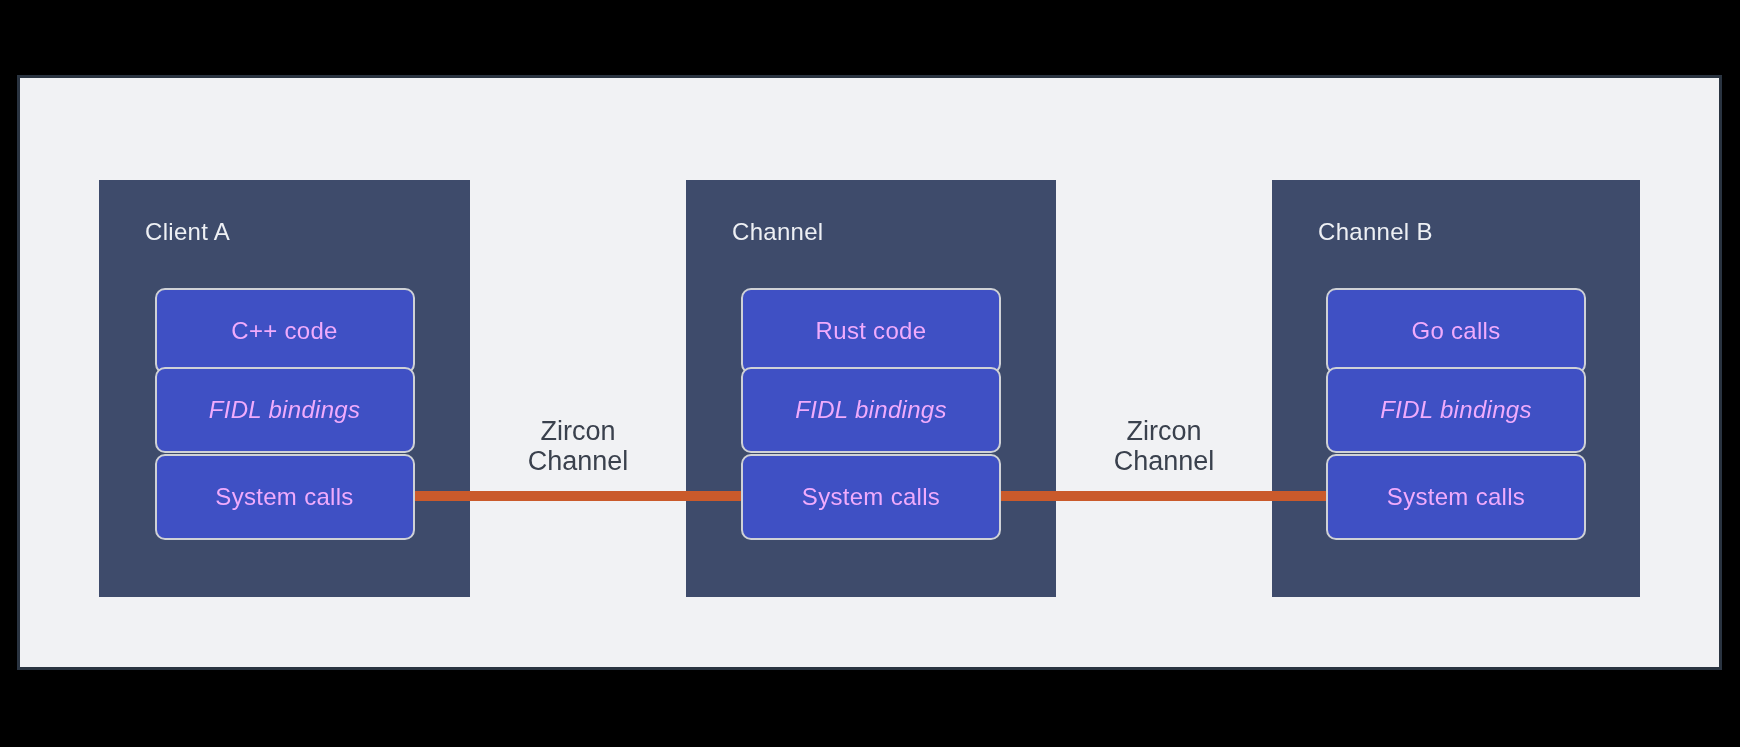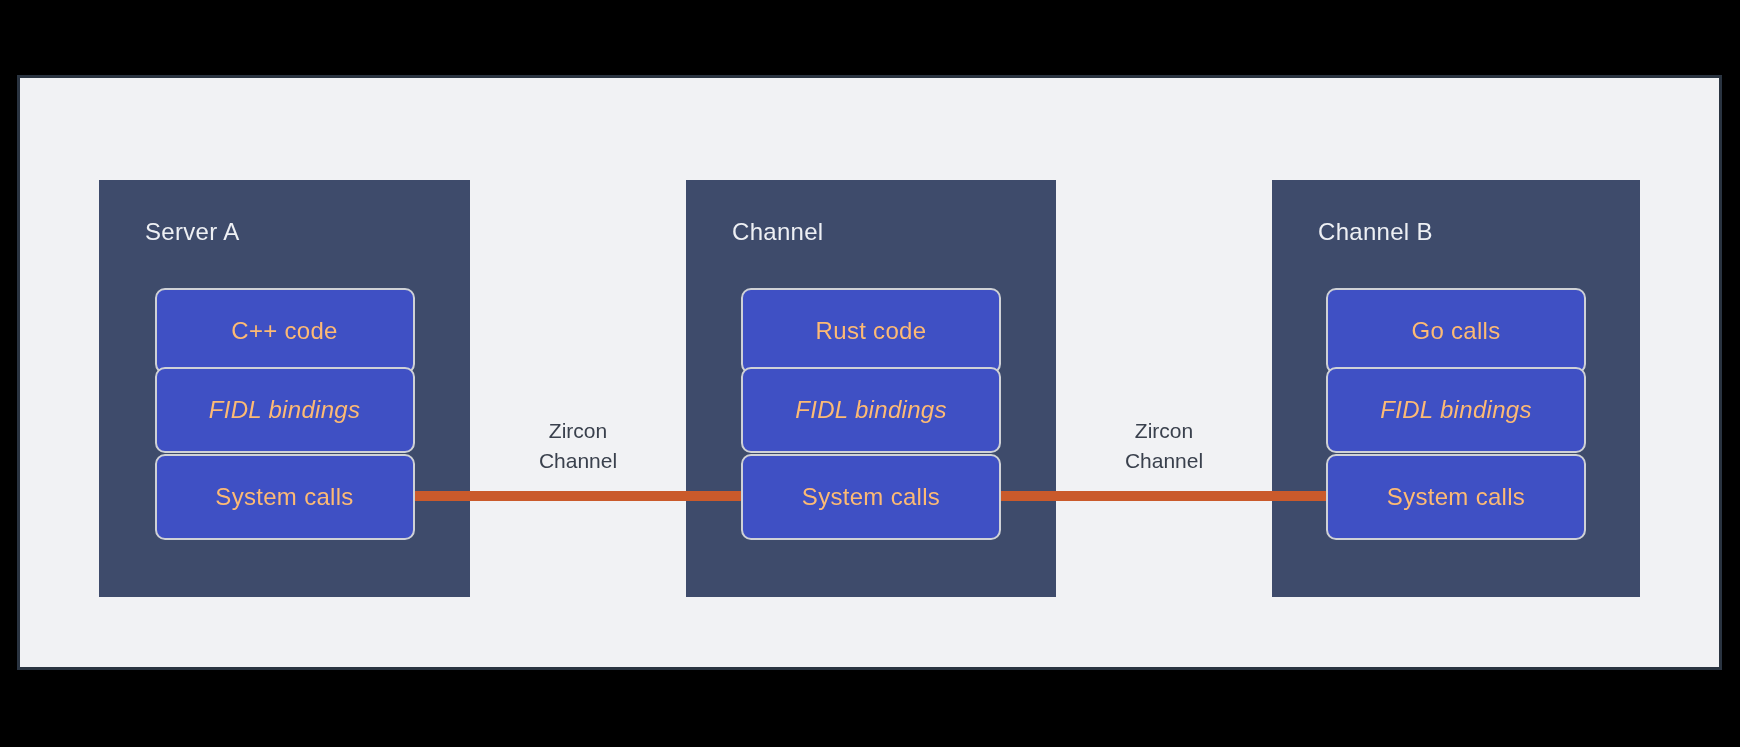--- a/index.html
+++ b/index.html
@@ -50,56 +50,56 @@
     height: 86px;
     box-sizing: border-box;
     background: #3f50c4;
     border: 2px solid #cfd1d6;
     border-radius: 10px;
     display: flex;
     align-items: center;
     justify-content: center;
     font-size: 24px;
     letter-spacing: 0.3px;
-    color: #fdba74;
+    color: #f0abfc;
     z-index: 2;
   }
   .node-1 { top: 108px; }
   .node-2 { top: 187px; font-style: italic; }
   .node-3 { top: 274px; }
   .channel-line {
     position: absolute;
     left: 393px;
     top: 413px;
     width: 913px;
     height: 10px;
     background: #ca5a2b;
     z-index: 1;
   }
   .channel-label {
     position: absolute;
     top: 338px;
     width: 200px;
     text-align: center;
-    font-size: 21px;
+    font-size: 27px;
     line-height: 30px;
     color: #3a414d;
   }
   .channel-label-1 { left: 458px; }
   .channel-label-2 { left: 1044px; }
 </style>
 </head>
 <body>
 
 <div class="frame">
 
   <div class="channel-line"></div>
 
   <div class="panel panel-a">
-    <div class="panel-title">Server A</div>
+    <div class="panel-title">Client A</div>
     <div class="node-box node-1">C++ code</div>
     <div class="node-box node-2">FIDL bindings</div>
     <div class="node-box node-3">System calls</div>
   </div>
 
   <div class="channel-label channel-label-1">
     <div>Zircon</div>
     <div>Channel</div>
   </div>
 

